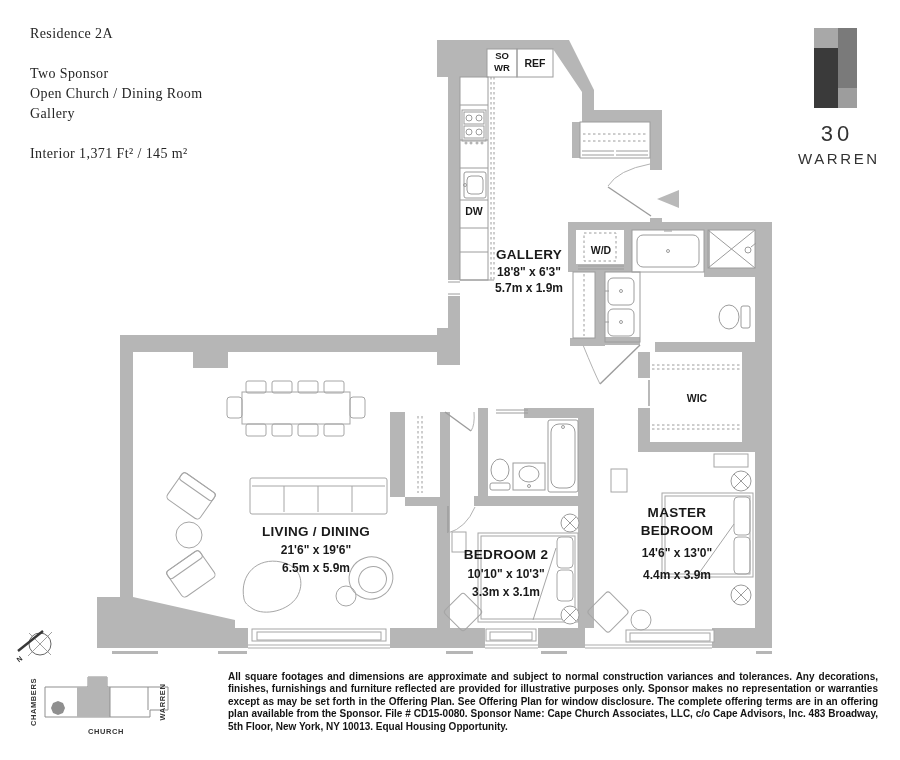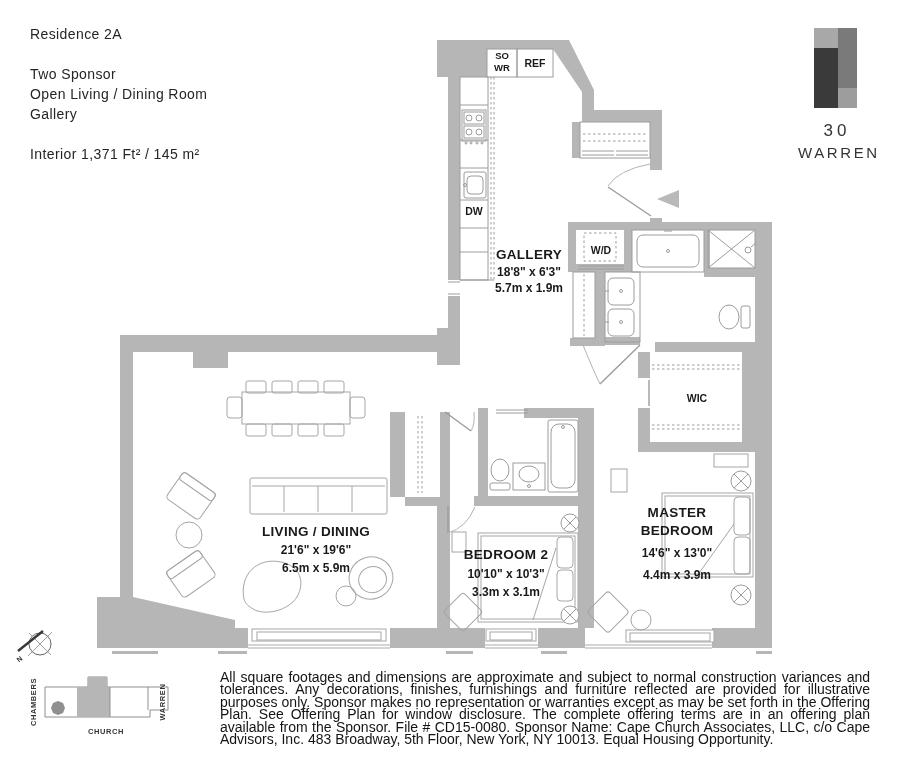--- a/index.html
+++ b/index.html
@@ -1,52 +1,52 @@
 <!DOCTYPE html>
 <html><head>
 <meta charset="utf-8">
 <style>
   html,body{margin:0;padding:0;}
   body{
     width:900px;height:760px;position:relative;background:#ffffff;
     font-family:"Liberation Sans",sans-serif;overflow:hidden;color:#1c1c1c;
   }
-  .header{position:absolute;left:30px;top:24px;font-size:14px;letter-spacing:.4px;color:#252525;}
+  .header{position:absolute;left:30px;top:24px;font-size:14px;letter-spacing:.4px;color:#252525;font-family:Liberation Serif, serif;}
   .hline{height:20px;line-height:20px;white-space:nowrap;}
   .hgap{height:20px;}
   .logo{position:absolute;left:796px;top:28px;width:78px;text-align:center;}
   .logo-mark{position:relative;width:43px;height:80px;margin:0 auto 13px auto;}
   .logo-mark div{position:absolute;}
   .lm-lt{left:0;top:0;width:24px;height:20px;background:#a8a8a8;}
   .lm-lb{left:0;top:20px;width:24px;height:60px;background:#3a3a3a;}
   .lm-rt{left:24px;top:0;width:19px;height:60px;background:#7a7a7a;}
   .lm-rb{left:24px;top:60px;width:19px;height:20px;background:#9d9d9d;}
-  .logo-num{font-size:17px;letter-spacing:4px;color:#333;margin-left:4px;}
+  .logo-num{font-size:22px;letter-spacing:4px;color:#333;margin-left:4px;}
   .logo-name{font-size:15px;letter-spacing:2.6px;color:#333;margin-top:3px;margin-left:2px;}
   .disclaimer{
-    position:absolute;left:220px;top:671px;width:650px;
-    font-size:14px;line-height:12.4px;font-weight:normal;color:#141414;text-align:justify;
+    position:absolute;left:228px;top:671px;width:650px;
+    font-size:10px;line-height:12.4px;font-weight:bold;color:#141414;text-align:justify;
   }
   svg.plan{position:absolute;left:0;top:0;}
   svg text{font-family:"Liberation Sans",sans-serif;fill:#191919;}
   .room-name{font-size:13.5px;font-weight:bold;letter-spacing:.3px;}
   .room-dim{font-size:12px;font-weight:bold;}
   .small-label{font-size:10.5px;font-weight:bold;}
   .tiny-label{font-size:9.5px;font-weight:bold;}
   .street{font-size:7.5px;font-weight:bold;fill:#333;letter-spacing:.6px;}
   .north{font-size:7px;font-weight:bold;fill:#333;}
 </style>
 </head>
 <body>
 
 <div class="header">
   <div class="hline">Residence 2A</div>
   <div class="hgap"></div>
   <div class="hline">Two Sponsor</div>
-  <div class="hline">Open Living / Dining Room</div>
+  <div class="hline">Open Church / Dining Room</div>
   <div class="hline">Gallery</div>
   <div class="hgap"></div>
   <div class="hline">Interior 1,371 Ft² / 145 m²</div>
 </div>
 
 <div class="logo">
   <div class="logo-mark">
     <div class="lm-lt"></div>
       <div class="lm-lb"></div>
       <div class="lm-rt"></div>

